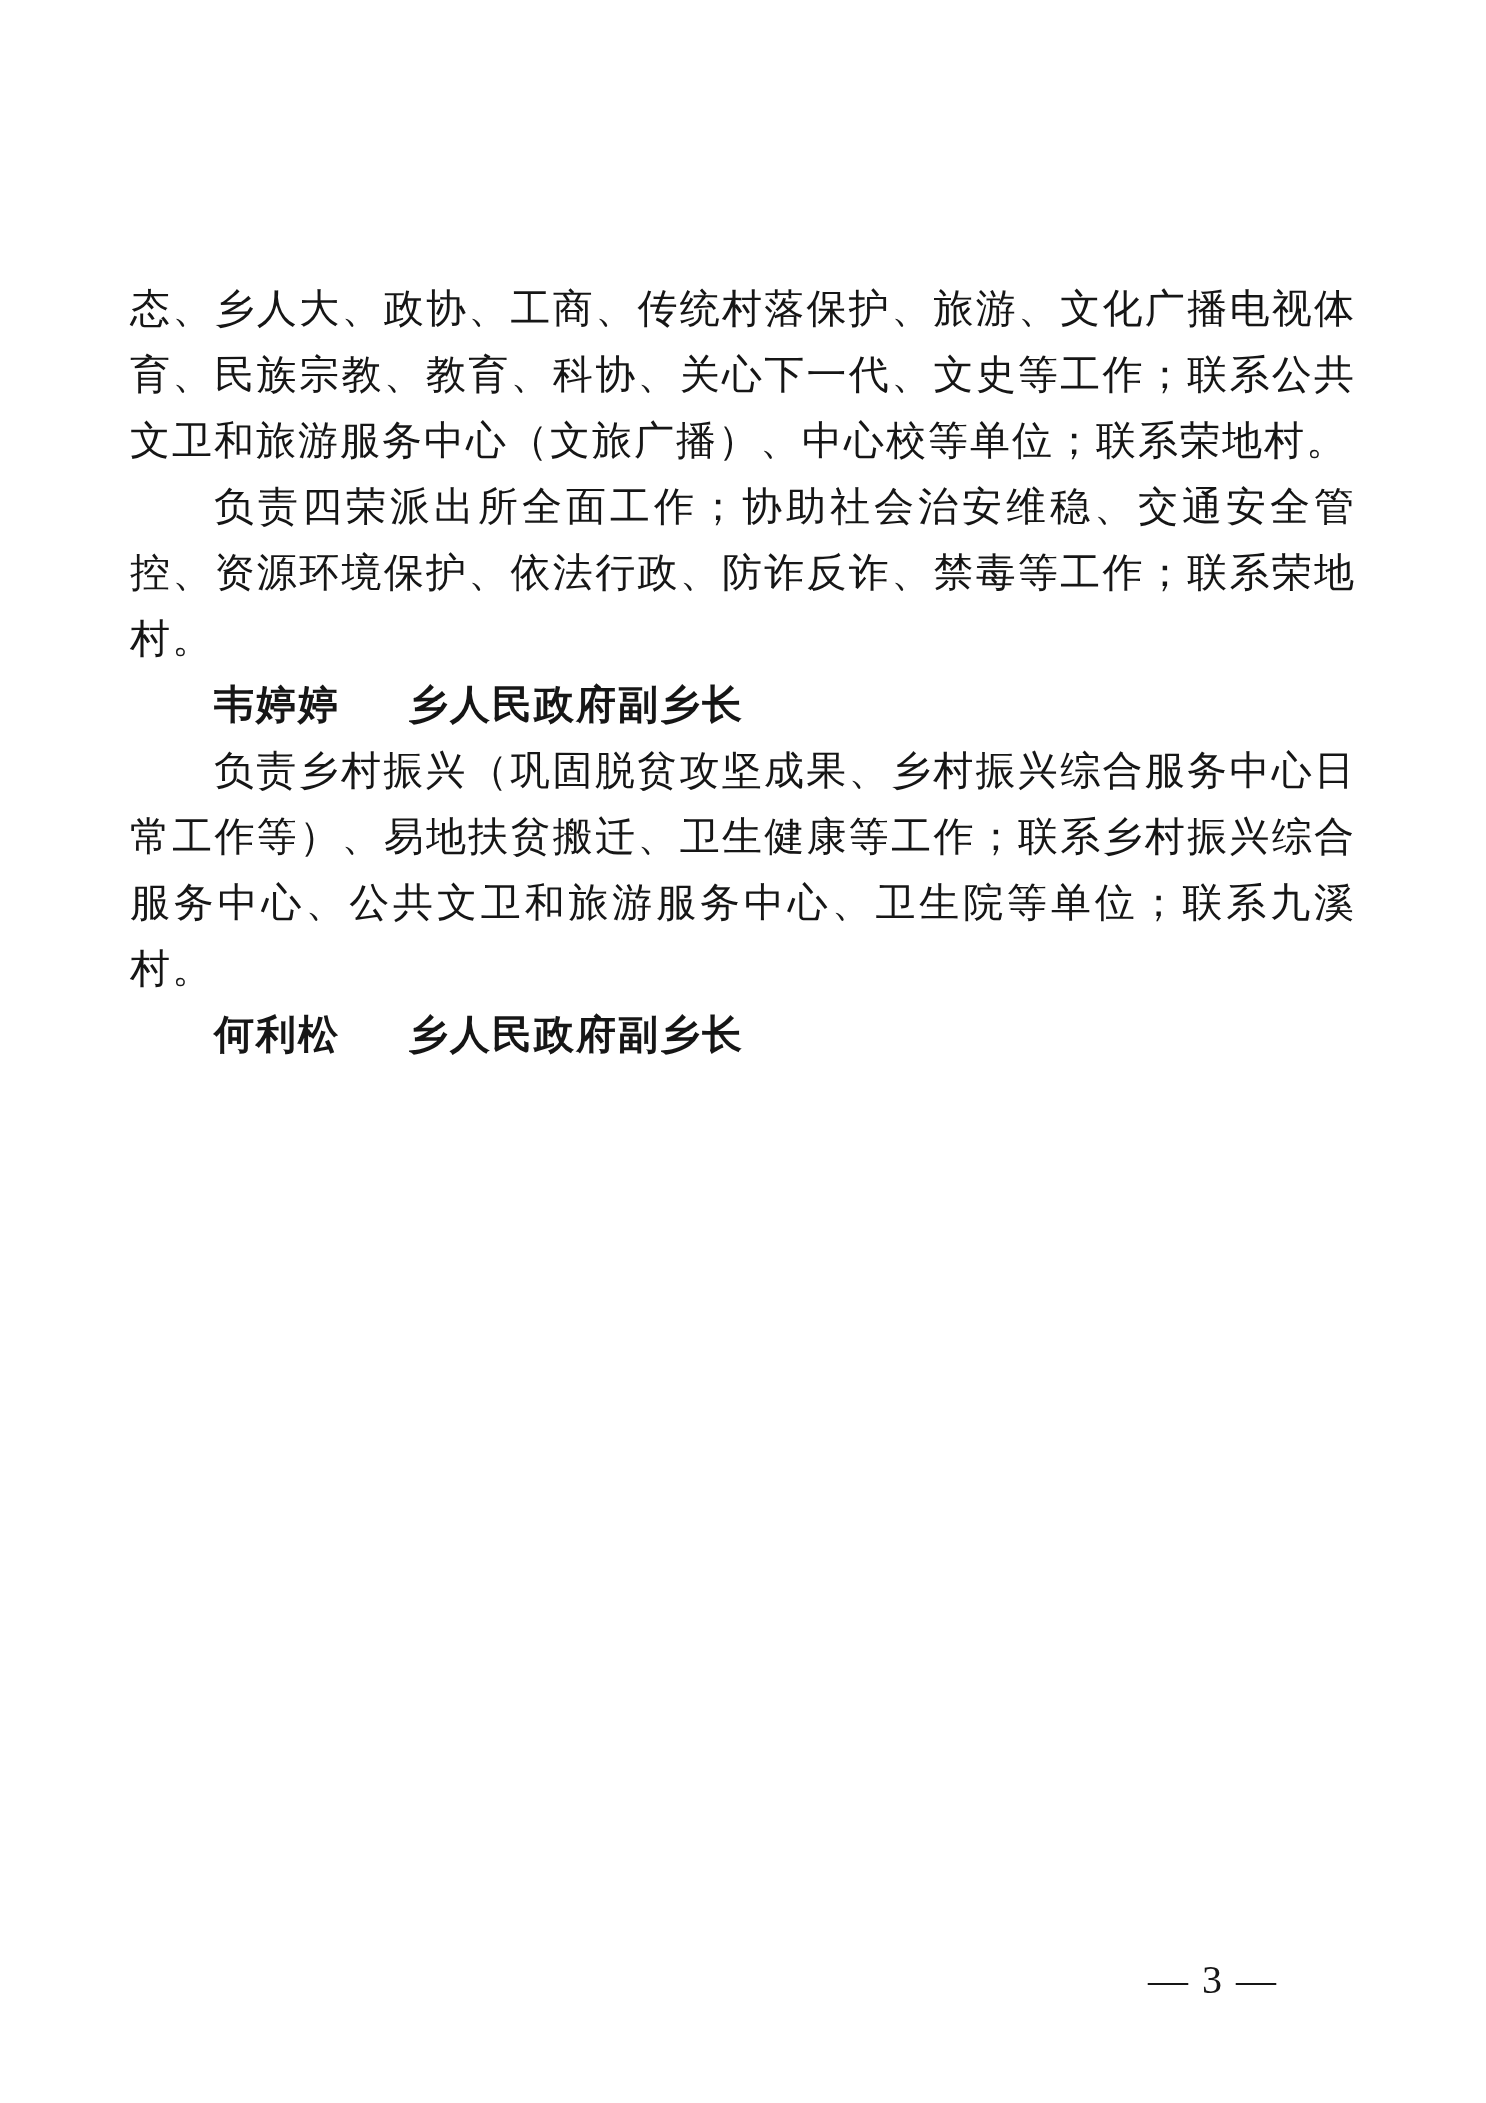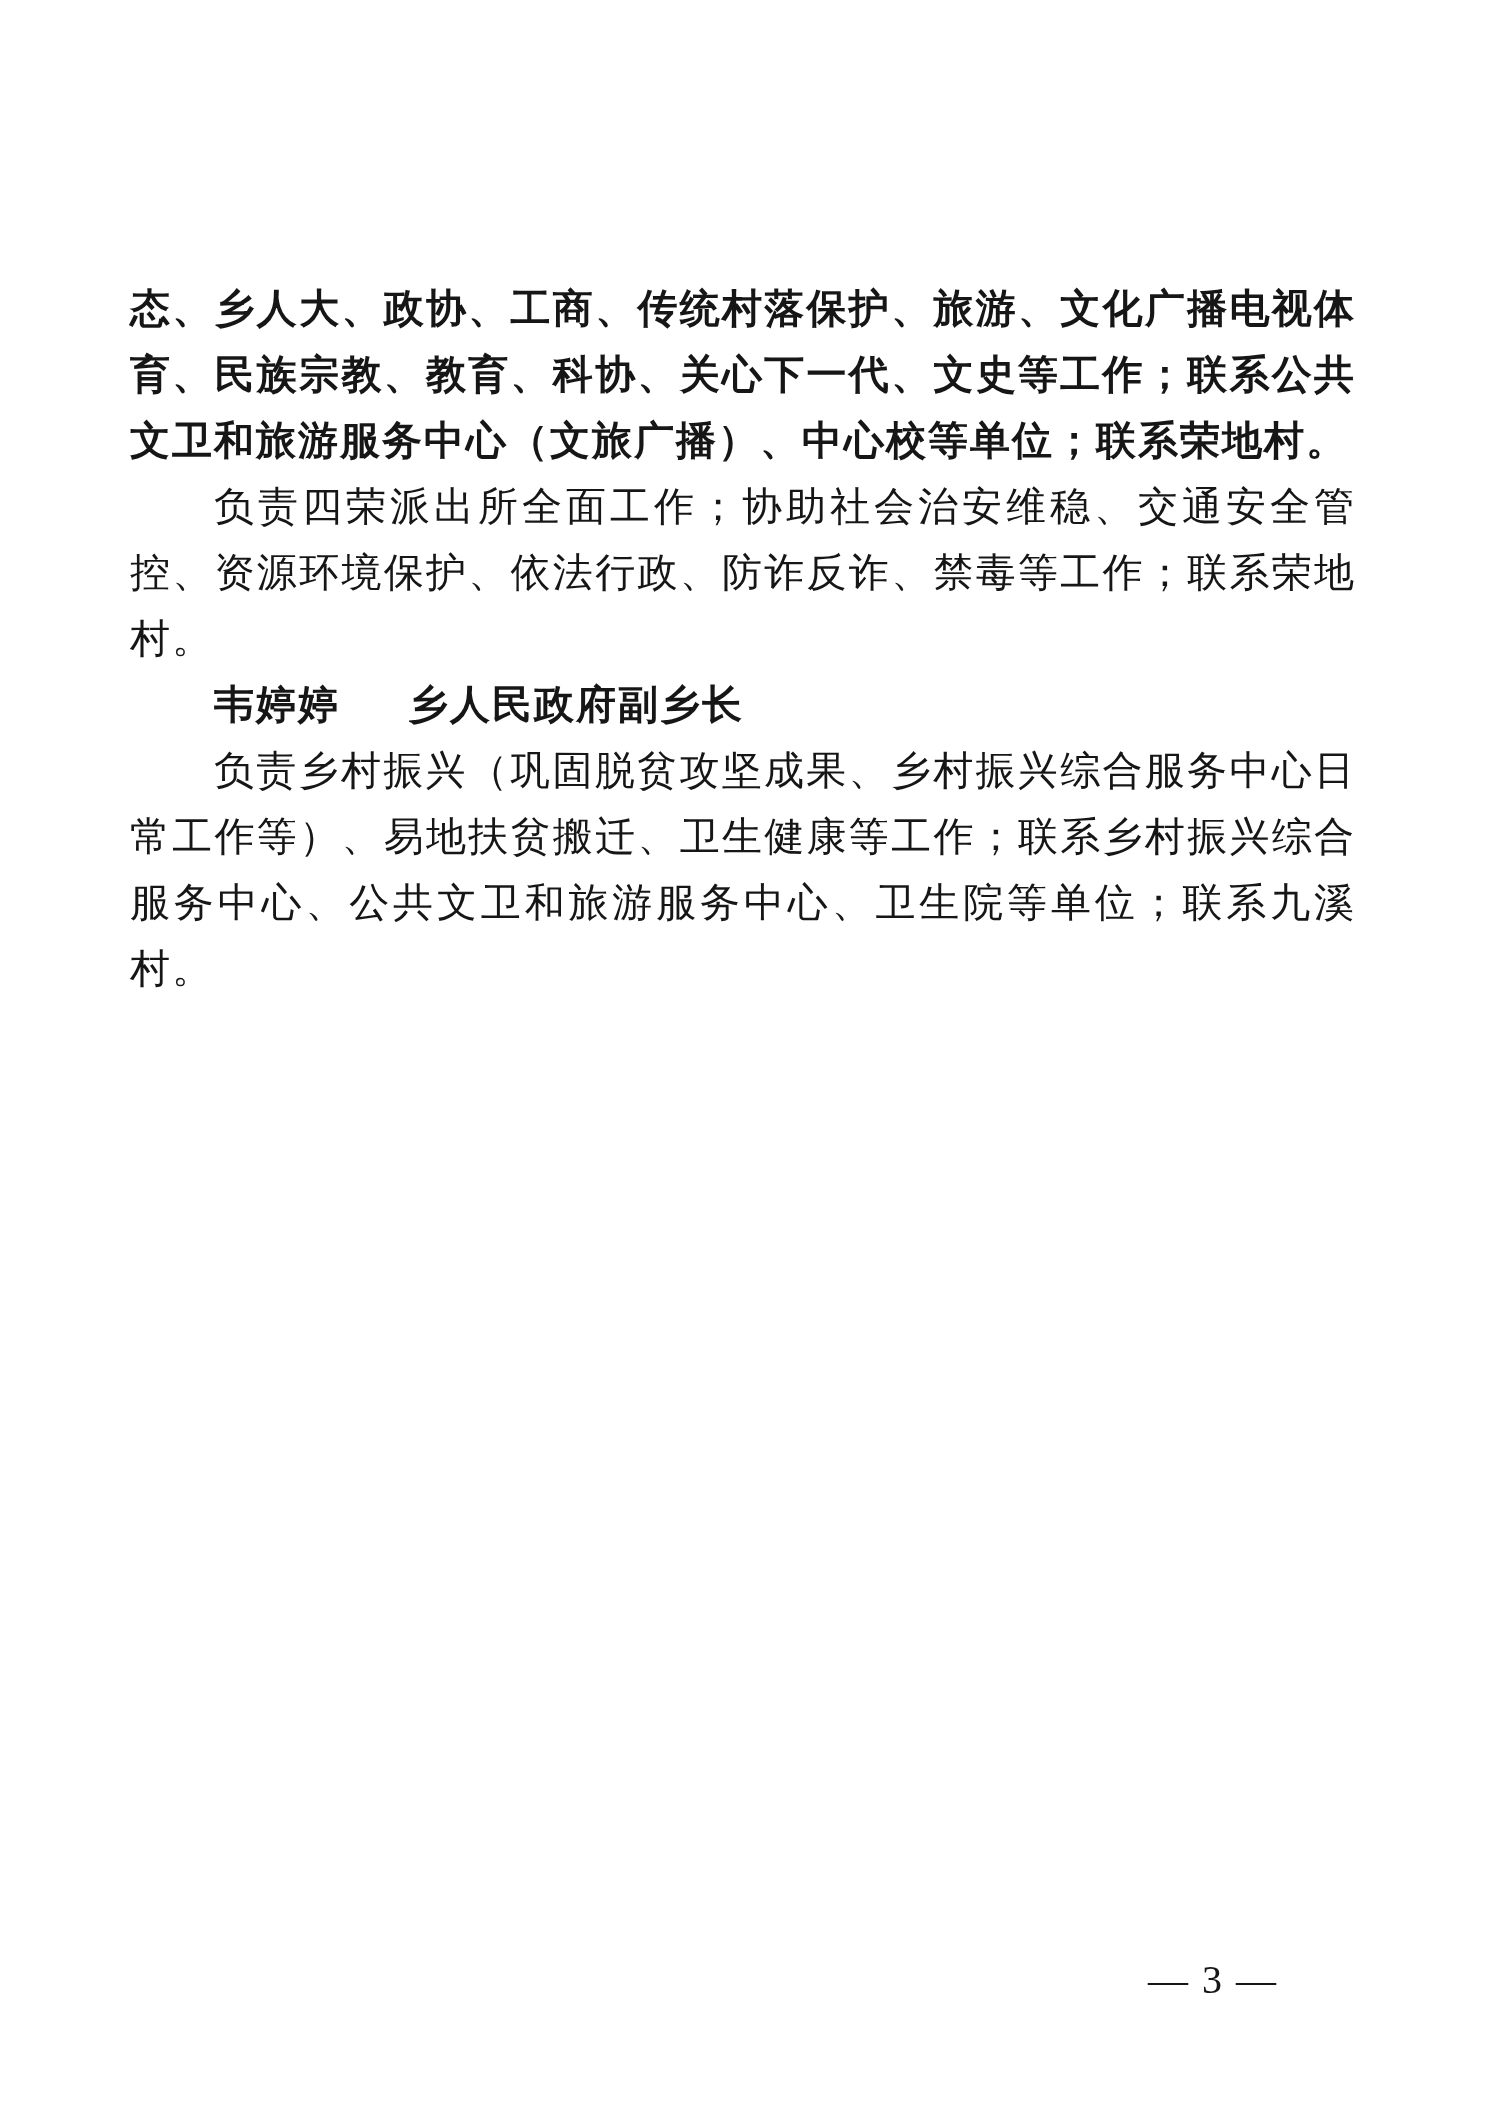--- a/index.html
+++ b/index.html
@@ -27,21 +27,20 @@
     letter-spacing: 2px;
     text-align: justify;
     text-justify: inter-character;
     word-break: normal;
   }
   .para {
     text-indent: 84px;
   }
   .para.no-indent {
     text-indent: 0;
-    font-weight: bold;
   }
   .heading {
     font-weight: bold;
     text-indent: 84px;
     text-align: left;
     letter-spacing: 2px;
   }
   .officer-name {
     margin-right: 68px;
   }
@@ -71,20 +70,23 @@
 
 
   <p class="para">负责四荣派出所全面工作；协助社会治安维稳、交通安全管控、资源环境保护、依法行政、防诈反诈、禁毒等工作；联系荣地村。</p>
 
   <p class="heading">
     <span class="officer-name">韦婷婷</span><span class="officer-title">乡人民政府副乡长</span>
   </p>
 
   <p class="para">负责乡村振兴（巩固脱贫攻坚成果、乡村振兴综合服务中心日常工作等）、易地扶贫搬迁、卫生健康等工作；联系乡村振兴综合服务中心、公共文卫和旅游服务中心、卫生院等单位；联系九溪村。</p>
 
+  <p class="heading">
+    <span class="officer-name">何利松</span><span class="officer-title">乡人民政府副乡长</span>
+  </p>
 
 </main>
 
   <footer class="footer">
     <span>—</span><span class="page-num">3</span><span>—</span>
   </footer>
 
 </div>
 
 </body></html>

